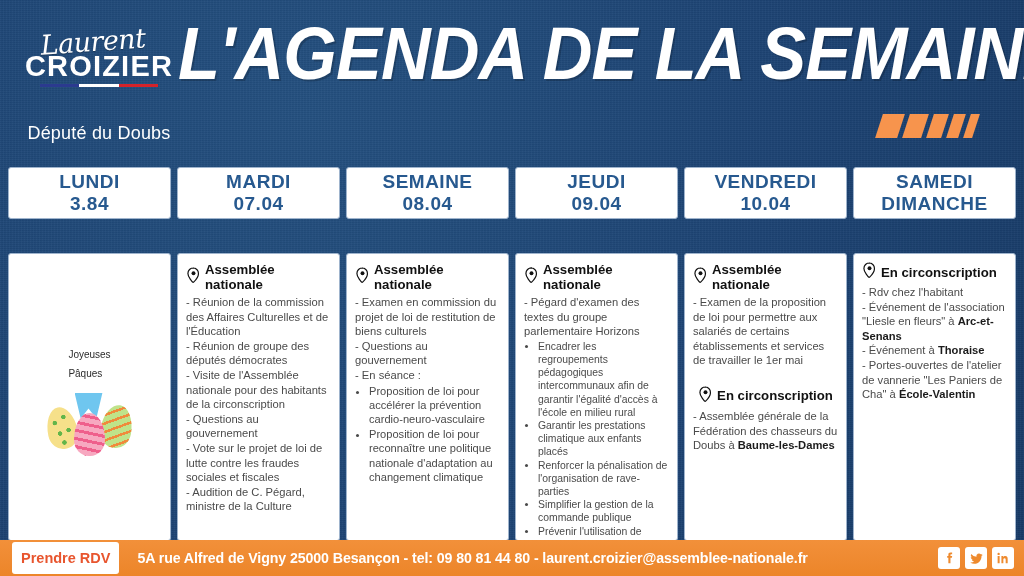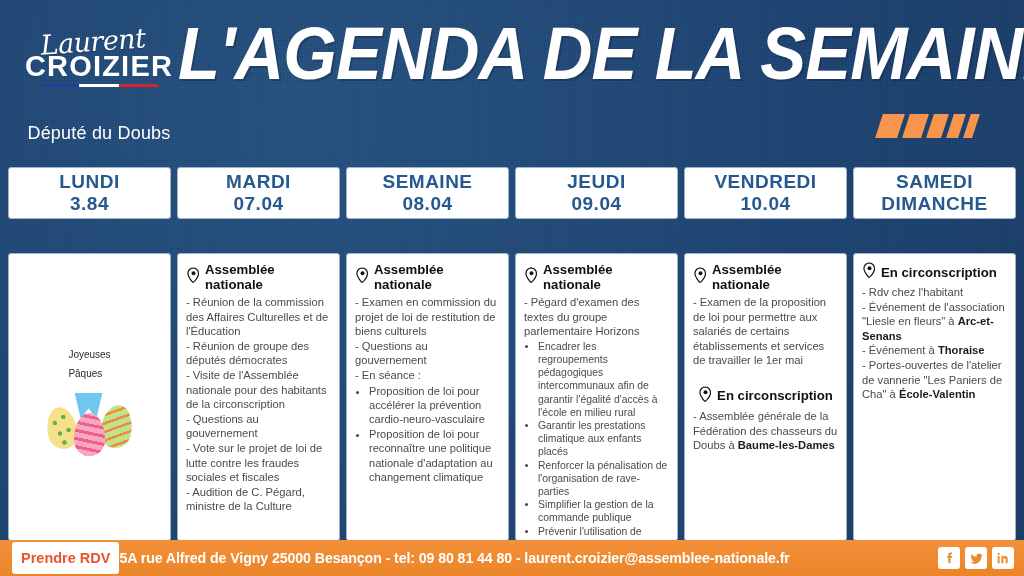--- a/index.html
+++ b/index.html
@@ -109,21 +109,21 @@
   .footer{
     position:absolute;left:0;bottom:0;width:1024px;height:36px;
     background:linear-gradient(180deg,#f2903a 0%, #ec8529 100%);
     display:flex;align-items:center;
   }
   .rdv{
     background:#fff;color:#e8552e;font-weight:bold;font-size:14.5px;
     border-radius:3px;padding:8px 9px;margin-left:12px;white-space:nowrap;
   }
   .contact{
-    color:#fff;font-weight:bold;font-size:14.2px;white-space:nowrap;
+    color:#fff;font-weight:bold;font-size:14.2px;margin-left:18px;white-space:nowrap;
     letter-spacing:-0.1px;
   }
   .socials{margin-left:auto;margin-right:10px;display:flex;gap:5px;}
   .soc{width:22px;height:22px;background:#fff;border-radius:3px;display:flex;align-items:center;justify-content:center;}
   .soc svg{display:block;}
 </style>
 </head>
 <body>
 
 <div class="bg-texture"></div>

